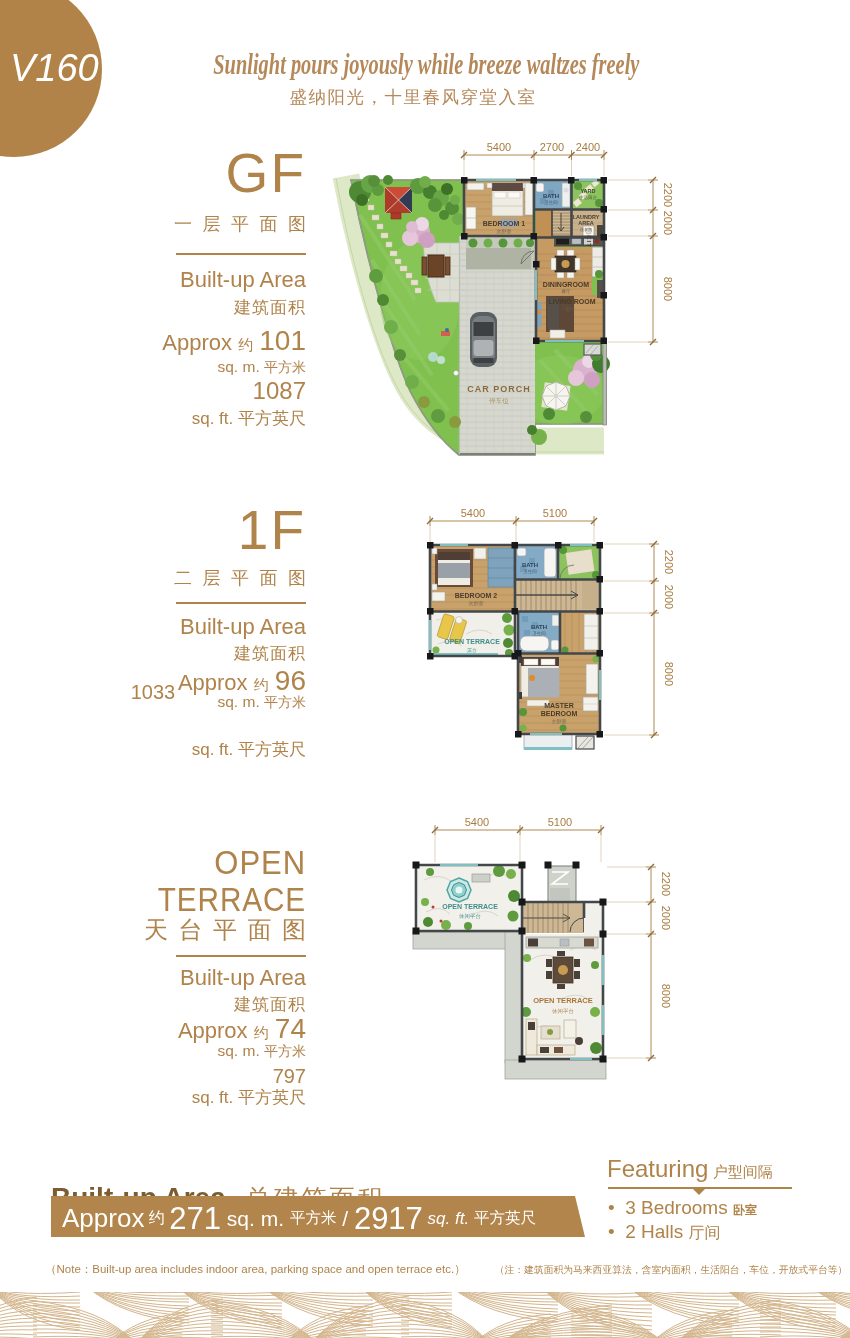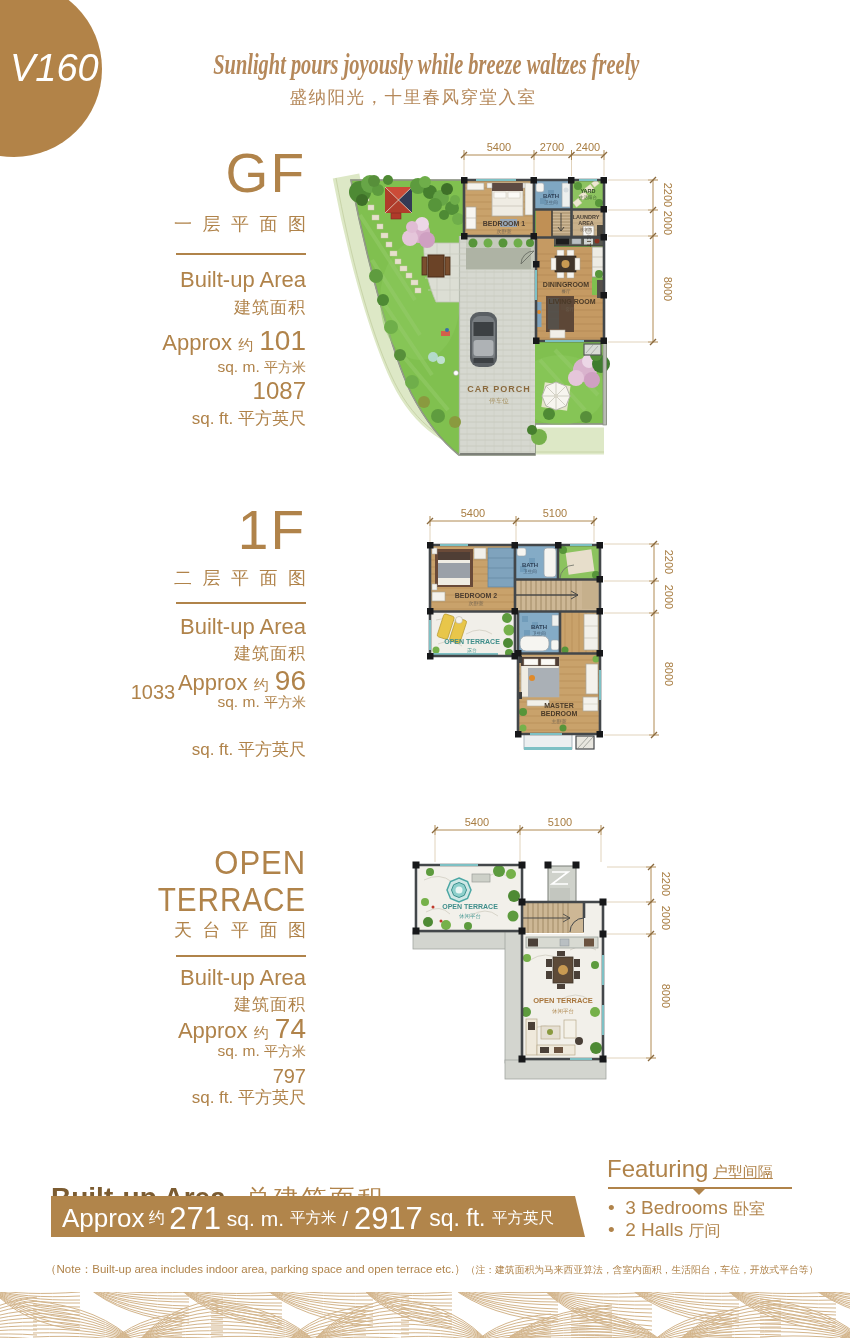--- a/index.html
+++ b/index.html
@@ -50,21 +50,21 @@
   <div class="abs row" style="top:694px;font-size:15.5px;line-height:15.5px;">sq. m. <span style="font-size:14px;">平方米</span></div>
   <div class="abs row" style="top:680px;font-size:20px;line-height:24px;text-align:center;">1033</div>
   <div class="abs row" style="top:741px;font-size:17px;line-height:17px;">sq. ft. 平方英尺</div>
 </div>
 
 <div class="block" style="left:0px;top:0px;width:306px;height:0;">
 
   <div class="abs row" style="top:846px;font-size:33px;line-height:33px;letter-spacing:1px;transform:scaleX(0.94);transform-origin:right;">OPEN</div>
   <div class="abs row" style="top:883px;font-size:33px;line-height:33px;letter-spacing:1px;transform:scaleX(0.90);transform-origin:right;">TERRACE</div>
 
-  <div class="abs row" style="top:921px;font-size:18px;line-height:18px;letter-spacing:10.5px;margin-right:-10.5px;">天台平面图</div>
+  <div class="abs row" style="top:921px;font-size:24px;line-height:18px;letter-spacing:10.5px;margin-right:-10.5px;">天台平面图</div>
 
   <div class="abs" style="top:955px;right:0;width:130px;height:2px;background:#b0834a;"></div>
 
   <div class="abs row" style="top:967px;font-size:22px;line-height:22px;">Built-up Area</div>
   <div class="abs row" style="top:996px;font-size:17px;line-height:17px;letter-spacing:1px;">建筑面积</div>
   <div class="abs row" style="top:1015px;font-size:22px;line-height:28px;">Approx <span style="font-size:15px;">约</span> <span style="font-size:28px;">74</span></div>
   <div class="abs row" style="top:1043px;font-size:15.5px;line-height:15.5px;">sq. m. <span style="font-size:14px;">平方米</span></div>
   <div class="abs row" style="top:1064px;font-size:20px;line-height:24px;">797</div>
   <div class="abs row" style="top:1089px;font-size:17px;line-height:17px;">sq. ft. 平方英尺</div>
 </div>
@@ -756,36 +756,36 @@
     <polygon points="51,0 575,0 585,41 51,41" fill="#b1854b"></polygon>
   </svg>
   <div class="abs" style="left:62px;top:2px;height:41px;display:flex;align-items:center;color:#fff;white-space:nowrap;">
     <span style="font-size:26px;">Approx</span>
       <span style="font-size:16px;">&nbsp;约&nbsp;</span>
       <span style="font-size:31px;">271</span>
       <span style="font-size:21px;">&nbsp;sq. m.&nbsp;</span>
       <span style="font-size:15.5px;">平方米</span>
       <span style="font-size:21px;">&nbsp;/&nbsp;</span>
       <span style="font-size:31px;">2917</span>
-      <span style="font-size:23px;">&nbsp;sq. ft.&nbsp;</span>
+      <span style="font-size:17px;font-style:italic;">&nbsp;sq. ft.&nbsp;</span>
       <span style="font-size:15.5px;">平方英尺</span>
   </div>
 </div>
 
-<div class="abs" style="left:45px;top:1262px;font-size:11.5px;color:#b0834a;white-space:nowrap;">（Note：Built-up area includes indoor area, parking space and open terrace etc.）<span style="font-size:9.8px;">（注：建筑面积为马来西亚算法，含室内面积，生活阳台，车位，开放式平台等）</span></div>
+<div class="abs" style="left:45px;top:1262px;font-size:11.5px;color:#b0834a;white-space:nowrap;">（Note：Built-up area includes indoor area, parking space and open terrace etc.）<span style="font-size:9.8px;margin-left:29px;">（注：建筑面积为马来西亚算法，含室内面积，生活阳台，车位，开放式平台等）</span></div>
 
 <div class="abs" style="left:607px;top:1155px;color:#b0834a;">
-  <span style="font-size:24px;margin-top:24px;">Featuring</span> <span style="font-size:15px;text-decoration:underline;">户型间隔</span>
+  <span style="font-size:24px;margin-top:24px;">Featuring</span> <span style="font-size:15px;">户型间隔</span>
 </div>
 
 <div class="abs" style="left:608px;top:1187px;width:184px;height:1.5px;background:#b0834a;"></div>
 <div class="abs" style="left:692px;top:1188px;width:0;height:0;border-left:7px solid transparent;border-right:7px solid transparent;border-top:7px solid #b0834a;"></div>
 
 <div class="abs" style="left:608px;top:1197px;color:#b0834a;font-size:19px;line-height:21px;">
-  <div>•&nbsp; 3 Bedrooms <span style="font-size:16px;">卧室</span></div>
+  <div>•&nbsp; 3 Bedrooms <span style="font-size:12px;font-weight:bold;">卧室</span></div>
   <div>•&nbsp; 2 Halls <span style="font-size:16px;">厅间</span></div>
 </div>
 
 <svg class="abs" style="left:0;top:1292px;" width="850" height="46" viewBox="0 0 850 46">
   <g fill="none" stroke="#d3b58c" stroke-width="1">
   <path d="M-55,50 Q -23,12 37,5"></path>
   <path d="M-55,50 Q -23,15 37,9"></path>
   <path d="M-55,50 Q -23,18 37,13"></path>
   <path d="M-55,50 Q -23,21 37,18"></path>
   <path d="M-55,50 Q -23,24 37,22"></path>

